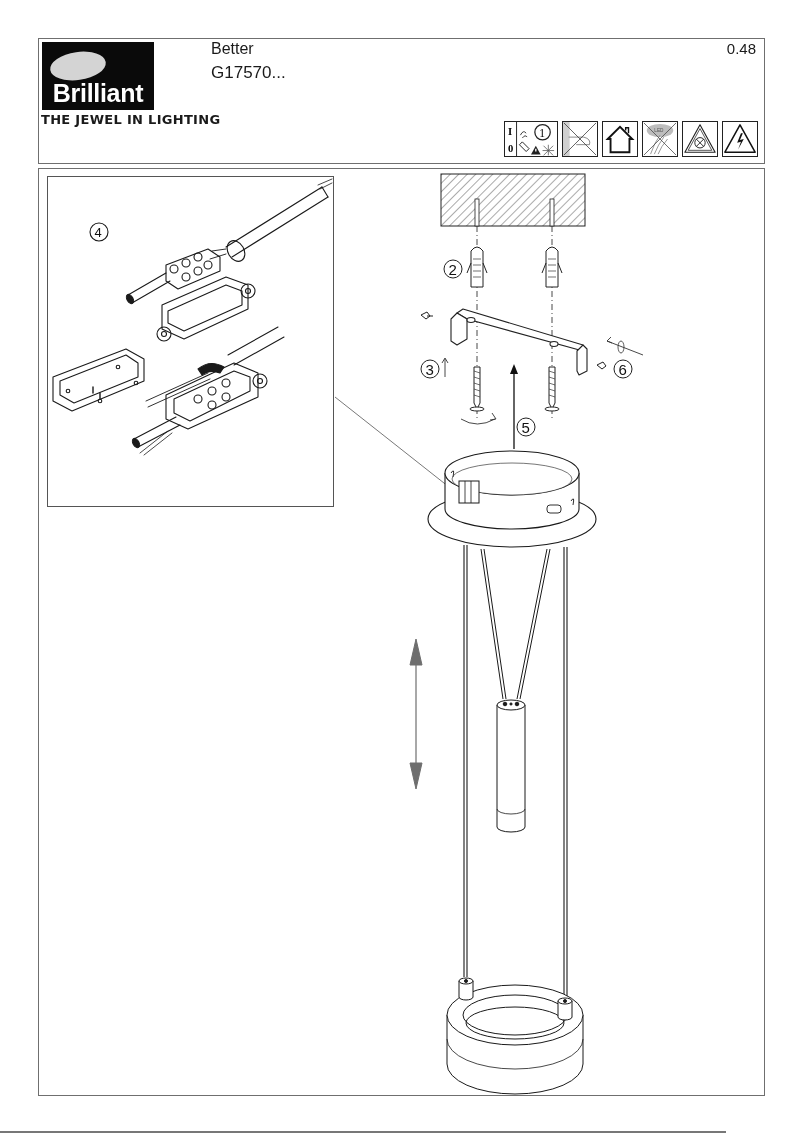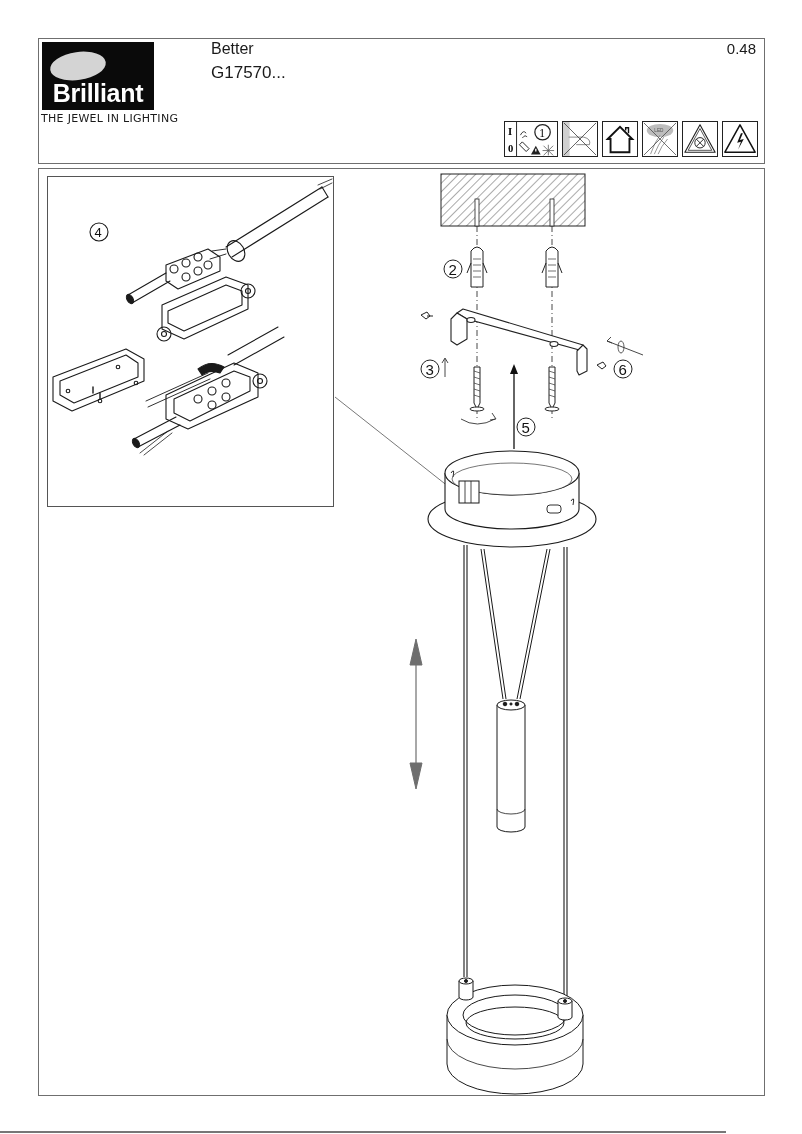--- a/index.html
+++ b/index.html
@@ -18,21 +18,21 @@
       position: absolute; left: 8px; top: 10px; width: 56px; height: 28px;
       background: #d4d4d4; border-radius: 50%; transform: rotate(-8deg);
     }
     .logo-word {
       position: absolute; left: 2px; bottom: 2px; width: 108px; text-align: center;
       color: #fff; font-weight: bold; font-size: 25px; letter-spacing: -0.3px;
       font-family: "Liberation Sans", sans-serif;
     }
     .logo-tagline {
       position: absolute; left: 2px; top: 73px; width: 116px;
-      font-size: 11px; letter-spacing: 0.3px; font-weight: normal; color: #1a1a1a;
+      font-size: 13px; letter-spacing: 0.3px; font-weight: bold; color: #1a1a1a;
       font-family: "DejaVu Sans", sans-serif; white-space: nowrap;
     }
     .product-name {
       position: absolute; left: 172px; top: 1px; font-size: 16px; color: #1a1a1a;
     }
     .product-code {
       position: absolute; left: 172px; top: 24px; font-size: 17px; color: #1a1a1a;
     }
     .date-code {
       position: absolute; right: 8px; top: 1px; font-size: 15px; color: #1a1a1a;

